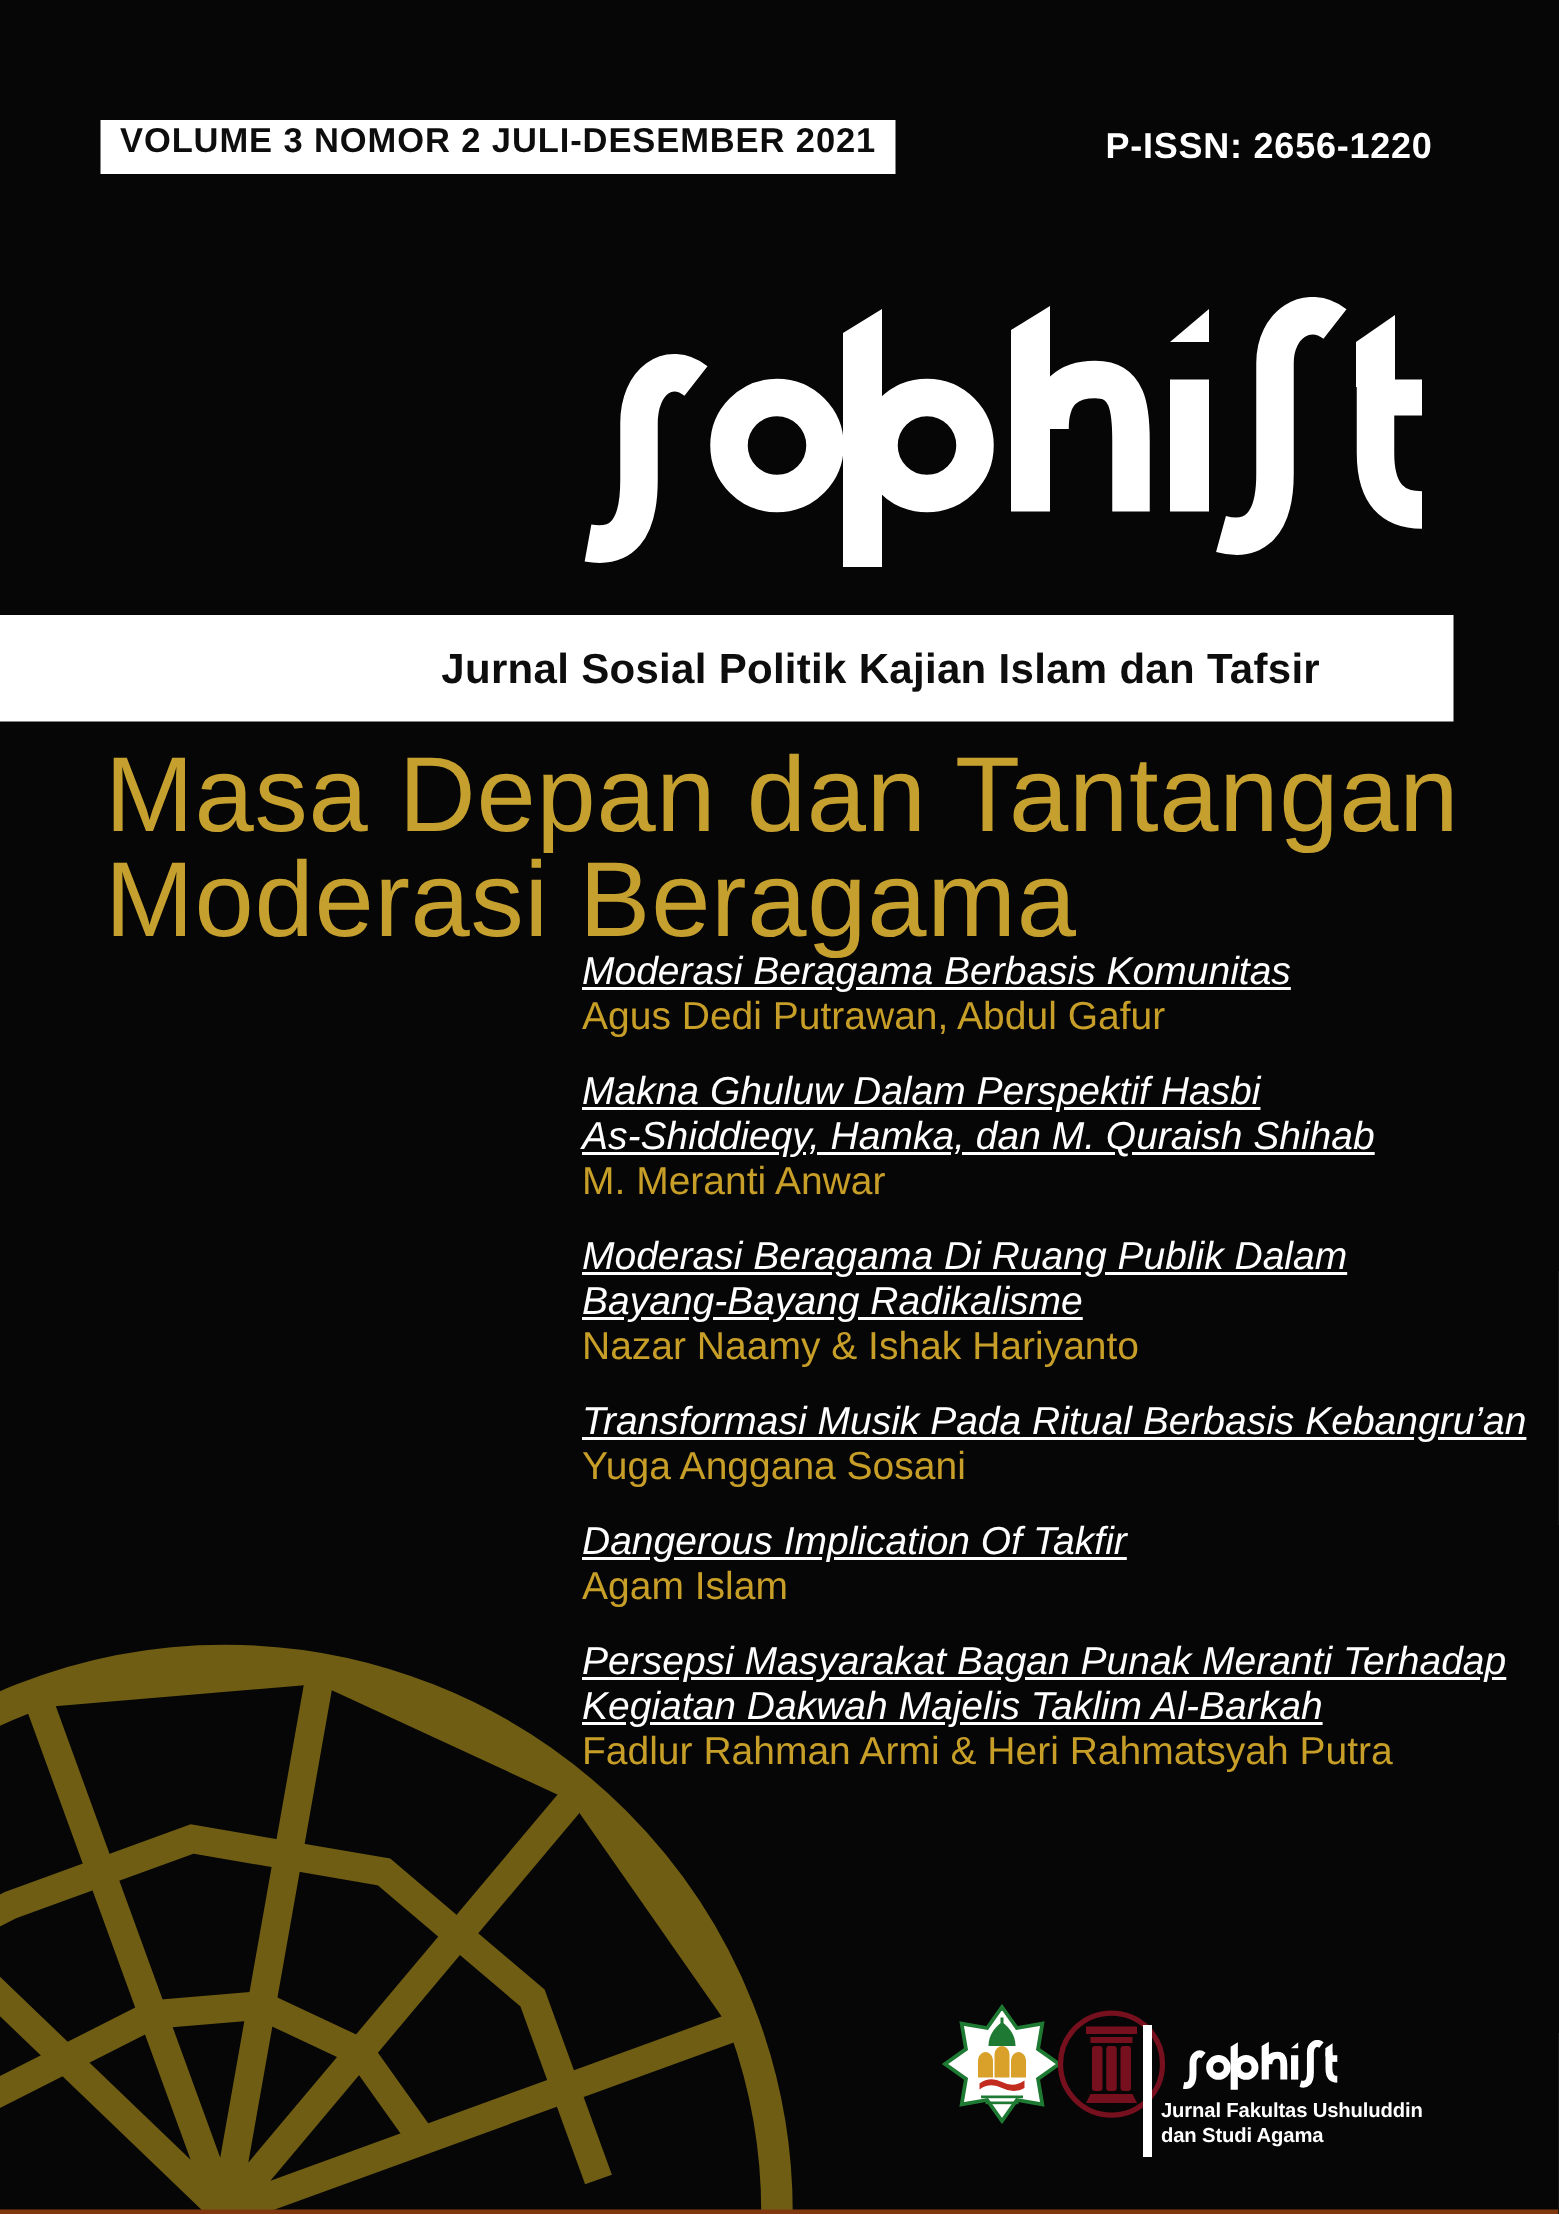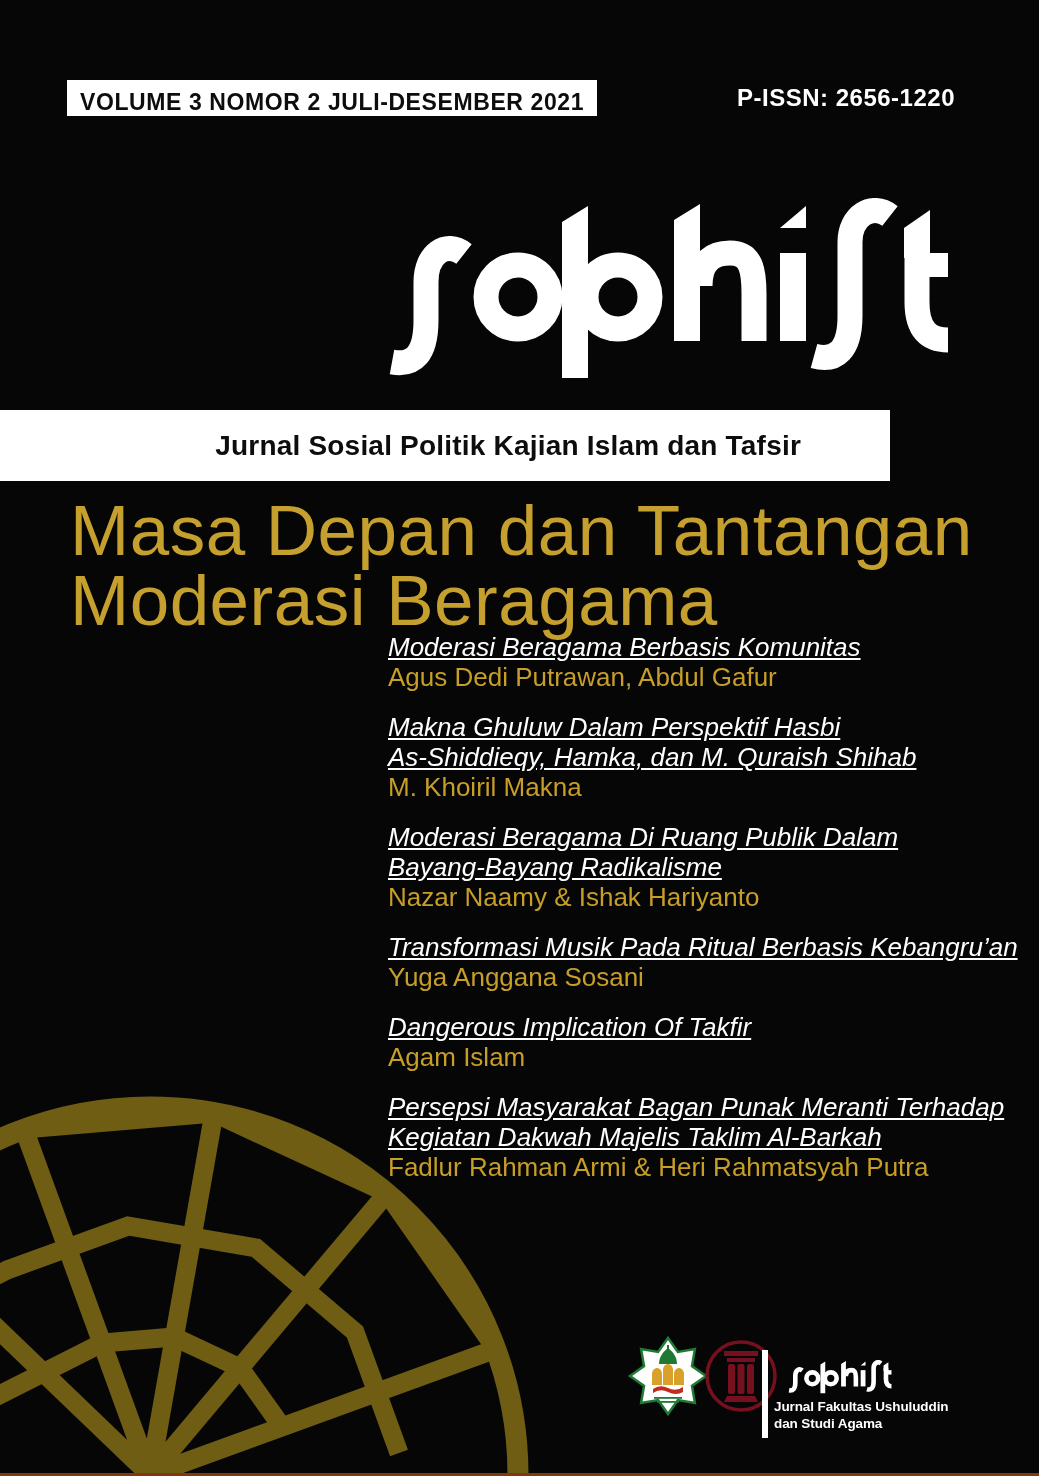--- a/index.html
+++ b/index.html
@@ -18,34 +18,34 @@
   body{font-family:"Liberation Sans",sans-serif;}
   .page{
     position:relative;width:1039px;height:1476px;margin:0 auto;
     background:var(--bg);overflow:hidden;
   }
 
   
   .vol-box{
     position:absolute;left:67px;top:80px;height:36px;
     background:var(--band-white);color:var(--ink);
-    display:flex;align-items:flex-end;padding:0 13px;
+    display:flex;align-items:flex-start;padding:0 13px;
     font-size:23px;font-weight:bold;letter-spacing:0.6px;white-space:nowrap;
   }
   .issn{
     position:absolute;right:84px;top:84px;color:#fff;
     font-size:24px;font-weight:bold;letter-spacing:0.5px;white-space:nowrap;text-align:center;
   }
 
   
   .logo-main{position:absolute;left:388px;top:198px;width:560px;height:195px;}
 
   
   .band{
-    position:absolute;left:0;top:410px;width:890px;height:71px;
+    position:absolute;left:0;top:410px;width:969px;height:71px;
     background:var(--band-white);display:flex;align-items:center;justify-content:flex-end;
     padding-right:89px;
     padding-left:12px;
   }
   .band-text{
     color:var(--ink);font-size:28px;font-weight:bold;letter-spacing:0.2px;white-space:nowrap;
   }
 
   
   .theme-title{
@@ -137,21 +137,21 @@
   </div>
 
   <div class="articles" id="articles">
       <div class="article">
         <div class="title-line">Moderasi Beragama Berbasis Komunitas</div>
         <div class="authors-line">Agus Dedi Putrawan, Abdul Gafur</div>
       </div>
       <div class="article">
         <div class="title-line">Makna Ghuluw Dalam Perspektif Hasbi</div>
         <div class="title-line">As-Shiddieqy, Hamka, dan M. Quraish Shihab</div>
-        <div class="authors-line">M. Khoiril Makna</div>
+        <div class="authors-line">M. Meranti Anwar</div>
       </div>
       <div class="article">
         <div class="title-line">Moderasi Beragama Di Ruang Publik Dalam</div>
         <div class="title-line">Bayang-Bayang Radikalisme</div>
         <div class="authors-line">Nazar Naamy &amp; Ishak Hariyanto</div>
       </div>
       <div class="article">
         <div class="title-line">Transformasi Musik Pada Ritual Berbasis Kebangru’an</div>
         <div class="authors-line">Yuga Anggana Sosani</div>
       </div>

